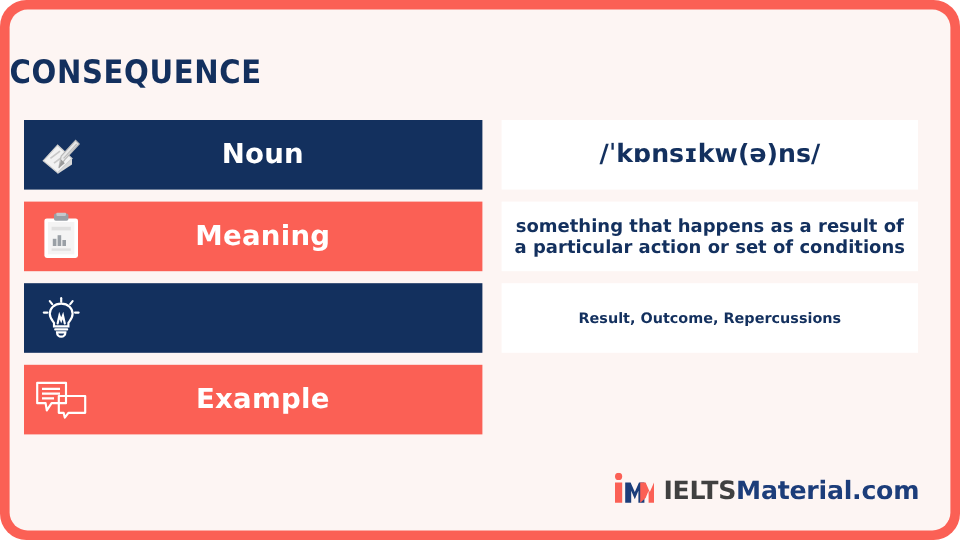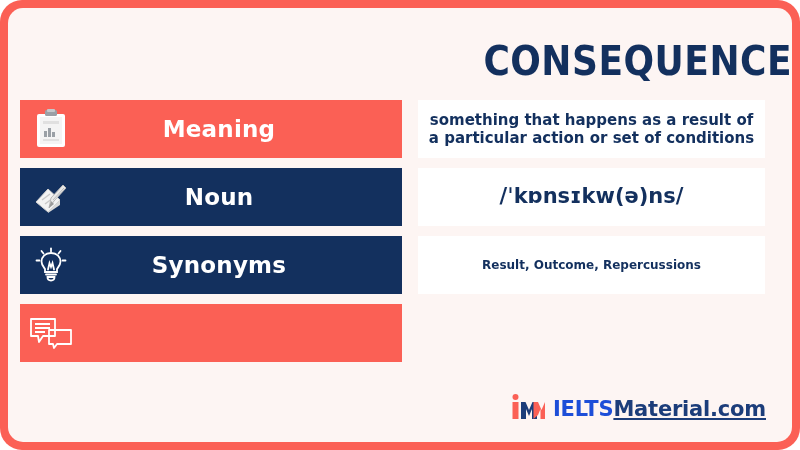--- a/index.html
+++ b/index.html
@@ -34,25 +34,25 @@
     overflow: hidden;
   }
 
   
   .title {
     position: absolute;
     left: 0; right: 0;
     top: 28px;
     height: 50px;
     line-height: 50px;
-    text-align: right;
+    text-align: left;
     color: #13305e;
     font-family: "DejaVu Sans Condensed", "Liberation Sans Narrow", "Liberation Sans", sans-serif;
     font-weight: bold;
-    font-size: 40px;
+    font-size: 27px;
     letter-spacing: 0.5px;
     white-space: nowrap;
   }
 
   
   .rows {
     position: absolute;
     left: 0; top: 92px;
     width: 100%;
   }
@@ -128,112 +128,112 @@
     align-items: center;
     gap: 8px;
   }
   .logo-mark { display: block; }
   .logo-word {
     font-size: 21px;
     font-weight: bold;
     letter-spacing: -0.2px;
     white-space: nowrap;
   }
-  .logo-word .ielts { color: #1d4ed8; }
-  .logo-word .material { color: #1c3d7a; text-decoration: underline; }
+  .logo-word .ielts { color: #404040; }
+  .logo-word .material { color: #1c3d7a; }
 </style>
 </head>
 <body>
 
 <div class="card">
   <div class="card-inner">
 
     <div class="title">CONSEQUENCE</div>
 
     <div class="rows">
+
+      <div class="row">
+        <div class="label-bar navy">
+          <span class="icon-slot">
+            <svg width="36" height="34" viewBox="0 0 36 34">
+              <polygon points="3,22 15,9 27,20 15,32" fill="#f2f2f2" stroke="#cfcfcf" stroke-width="1"></polygon>
+              <polygon points="15,32 27,20 27,25 15,33" fill="#d8d8d8"></polygon>
+              <line x1="9" y1="20" x2="17" y2="14" stroke="#c8c8c8" stroke-width="1.4"></line>
+              <line x1="12" y1="24" x2="20" y2="18" stroke="#c8c8c8" stroke-width="1.4"></line>
+              <polygon points="16,28 18,18 30,5 33,8 21,21" fill="#e9e9e9" stroke="#b9b9b9" stroke-width="1"></polygon>
+              <polygon points="16,28 18,21 21,24" fill="#9a9a9a"></polygon>
+              <line x1="20" y1="20" x2="31" y2="8" stroke="#bdbdbd" stroke-width="1"></line>
+            </svg>
+          </span>
+          <span class="label-text">Noun</span>
+        </div>
+        <div class="value-panel">
+          <span class="value-text phonetic">/ˈkɒnsɪkw(ə)ns/</span>
+        </div>
+      </div>
 
       <div class="row">
         <div class="label-bar coral">
           <span class="icon-slot">
             <svg width="34" height="40" viewBox="0 0 34 40">
               <rect x="3" y="5" width="28" height="33" rx="2" fill="#ffffff"></rect>
               <rect x="6" y="8" width="22" height="27" fill="#f4f4f4"></rect>
               <rect x="11" y="1" width="12" height="6" rx="1.5" fill="#9aa0a6"></rect>
               <rect x="13" y="0" width="8" height="3" rx="1" fill="#c4c8cc"></rect>
               <rect x="9" y="12" width="16" height="3" fill="#e0e0e0"></rect>
               <rect x="10" y="22" width="3" height="6" fill="#9aa0a6"></rect>
               <rect x="14" y="19" width="3" height="9" fill="#9aa0a6"></rect>
               <rect x="18" y="23" width="3" height="5" fill="#9aa0a6"></rect>
               <rect x="9" y="30" width="16" height="2" fill="#e0e0e0"></rect>
             </svg>
           </span>
           <span class="label-text">Meaning</span>
         </div>
         <div class="value-panel">
           <span class="value-text small">something that happens as a result of a particular action or set of conditions</span>
-        </div>
-      </div>
-
-      <div class="row">
-        <div class="label-bar navy">
-          <span class="icon-slot">
-            <svg width="36" height="34" viewBox="0 0 36 34">
-              <polygon points="3,22 15,9 27,20 15,32" fill="#f2f2f2" stroke="#cfcfcf" stroke-width="1"></polygon>
-              <polygon points="15,32 27,20 27,25 15,33" fill="#d8d8d8"></polygon>
-              <line x1="9" y1="20" x2="17" y2="14" stroke="#c8c8c8" stroke-width="1.4"></line>
-              <line x1="12" y1="24" x2="20" y2="18" stroke="#c8c8c8" stroke-width="1.4"></line>
-              <polygon points="16,28 18,18 30,5 33,8 21,21" fill="#e9e9e9" stroke="#b9b9b9" stroke-width="1"></polygon>
-              <polygon points="16,28 18,21 21,24" fill="#9a9a9a"></polygon>
-              <line x1="20" y1="20" x2="31" y2="8" stroke="#bdbdbd" stroke-width="1"></line>
-            </svg>
-          </span>
-          <span class="label-text">Noun</span>
-        </div>
-        <div class="value-panel">
-          <span class="value-text phonetic">/ˈkɒnsɪkw(ə)ns/</span>
         </div>
       </div>
 
       <div class="row">
         <div class="label-bar navy">
           <span class="icon-slot">
             <svg width="36" height="40" viewBox="0 0 36 40">
               <g stroke="#ffffff" stroke-width="1.8" fill="none" stroke-linecap="round">
                 <path d="M18 8 C12 8 8.5 12 8.5 16.5 C8.5 20 10.5 22 12 24 L12 27 L24 27 L24 24 C25.5 22 27.5 20 27.5 16.5 C27.5 12 24 8 18 8 Z"></path>
                 <path d="M13 29.5 L23 29.5"></path>
                 <path d="M14.5 32 C14.5 34 16 35.5 18 35.5 C20 35.5 21.5 34 21.5 32 Z"></path>
                 <path d="M18 3.5 L18 6.5"></path>
                 <path d="M8.5 6 L10.5 8.5"></path>
                 <path d="M27.5 6 L25.5 8.5"></path>
                 <path d="M3.5 15.5 L6.5 15.5"></path>
                 <path d="M29.5 15.5 L32.5 15.5"></path>
                 <path d="M15 24.5 L16.5 18 L18 22 L19.5 18 L21 24.5"></path>
               </g>
             </svg>
           </span>
-          <span class="label-text">Synonyms</span>
         </div>
         <div class="value-panel">
           <span class="value-text medium">Result, Outcome, Repercussions</span>
         </div>
       </div>
 
       <div class="row">
         <div class="label-bar coral">
           <span class="icon-slot">
             <svg width="44" height="34" viewBox="0 0 44 34">
               <g stroke="#ffffff" stroke-width="1.8" fill="none" stroke-linejoin="round">
                 <path d="M2 3 L26 3 L26 20 L14 20 L10 26 L9 20 L2 20 Z"></path>
                 <path d="M6 8 L21 8"></path>
                 <path d="M6 12 L21 12"></path>
                 <path d="M6 16 L16 16"></path>
                 <path d="M20 14 L42 14 L42 28 L28 28 L25 32 L24 28 L20 28 Z"></path>
               </g>
             </svg>
           </span>
+          <span class="label-text">Example</span>
         </div>
       </div>
 
     </div>
 
     <div class="footer">
       <span class="logo-mark">
         <svg width="34" height="26" viewBox="0 0 34 26">
           <circle cx="4.5" cy="3" r="3" fill="#fb6055"></circle>
           <path d="M1.5 8 L7.5 8 L7.5 25 L1.5 25 Z" fill="#fb6055"></path>

